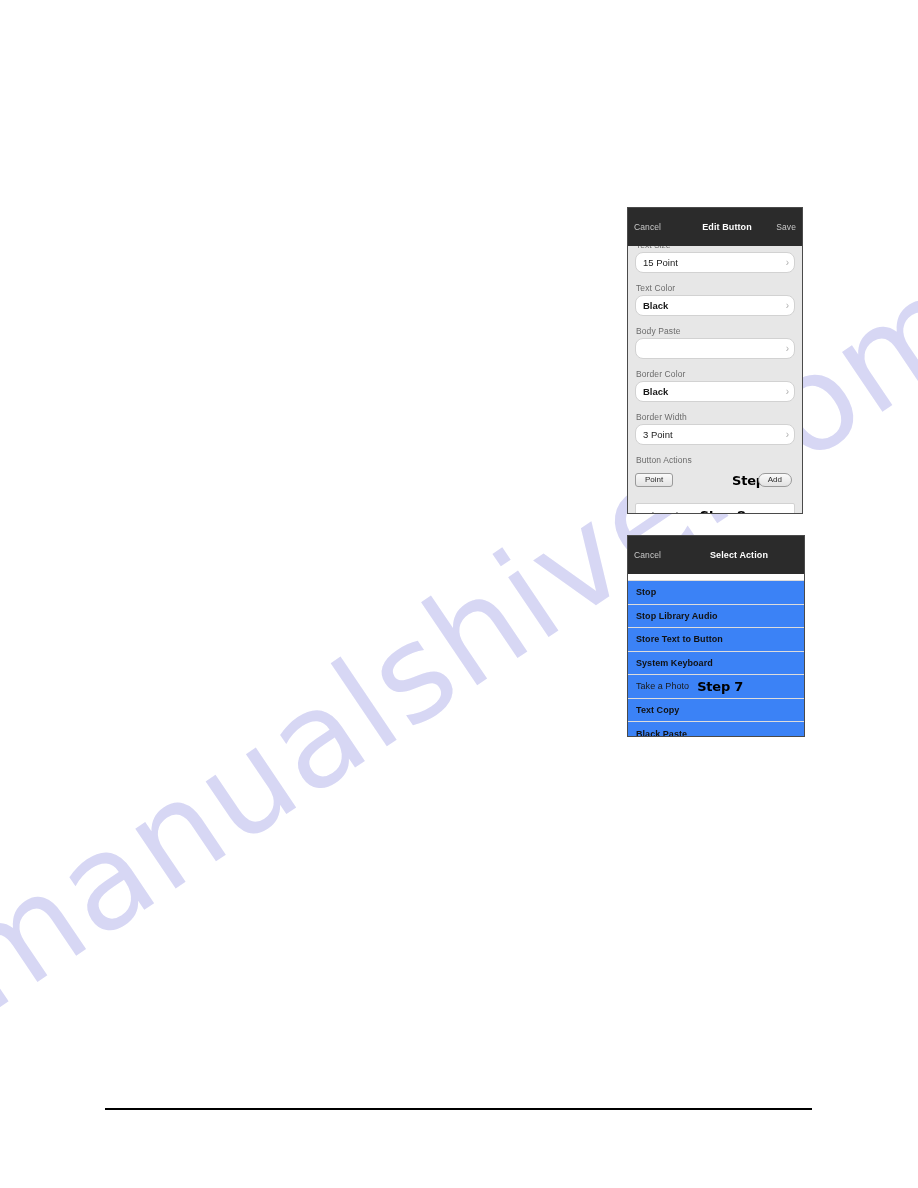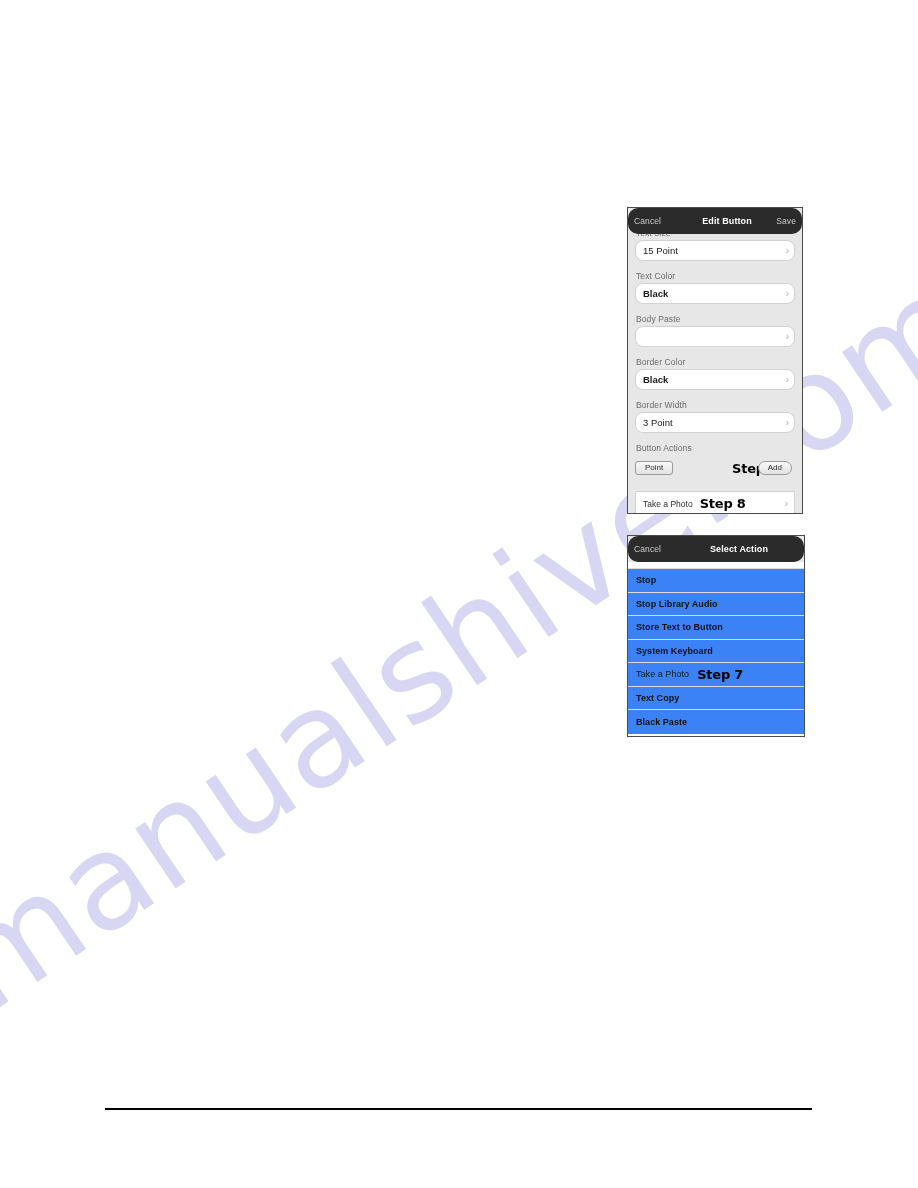--- a/index.html
+++ b/index.html
@@ -73,28 +73,27 @@
   .panel-select {
     left: 627px;
     top: 535px;
     width: 178px;
     height: 202px;
   }
 
   
   .navbar {
     position: relative;
-    height: 26px;
+    height: 38px;
     background: #2b2b2b;
     display: flex;
     align-items: center;
     justify-content: space-between;
     padding: 0 6px;
     box-sizing: border-box;
-    border-radius: 10px;
   }
   .nav-btn {
     font-size: 8.5px;
     color: #c9c9c9;
     font-weight: 400;
     letter-spacing: 0.1px;
     white-space: nowrap;
   }
   .nav-title {
     font-size: 9px;

